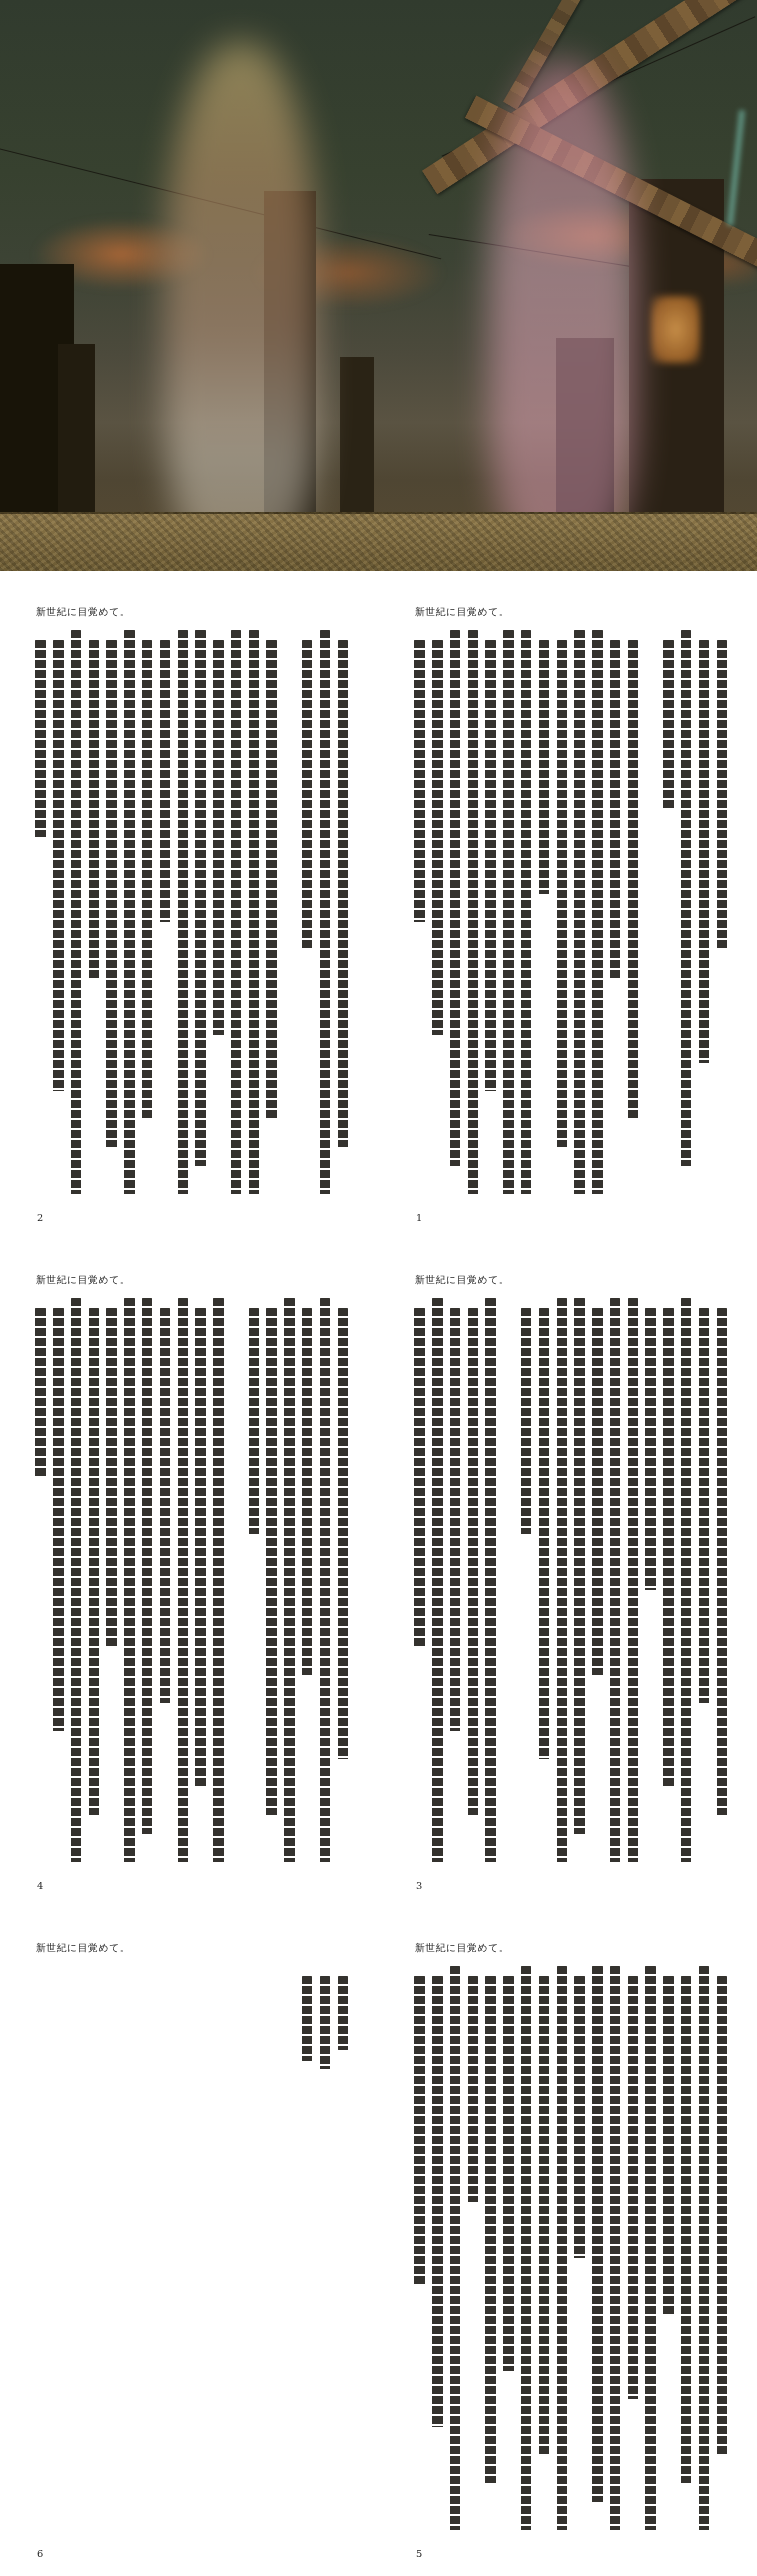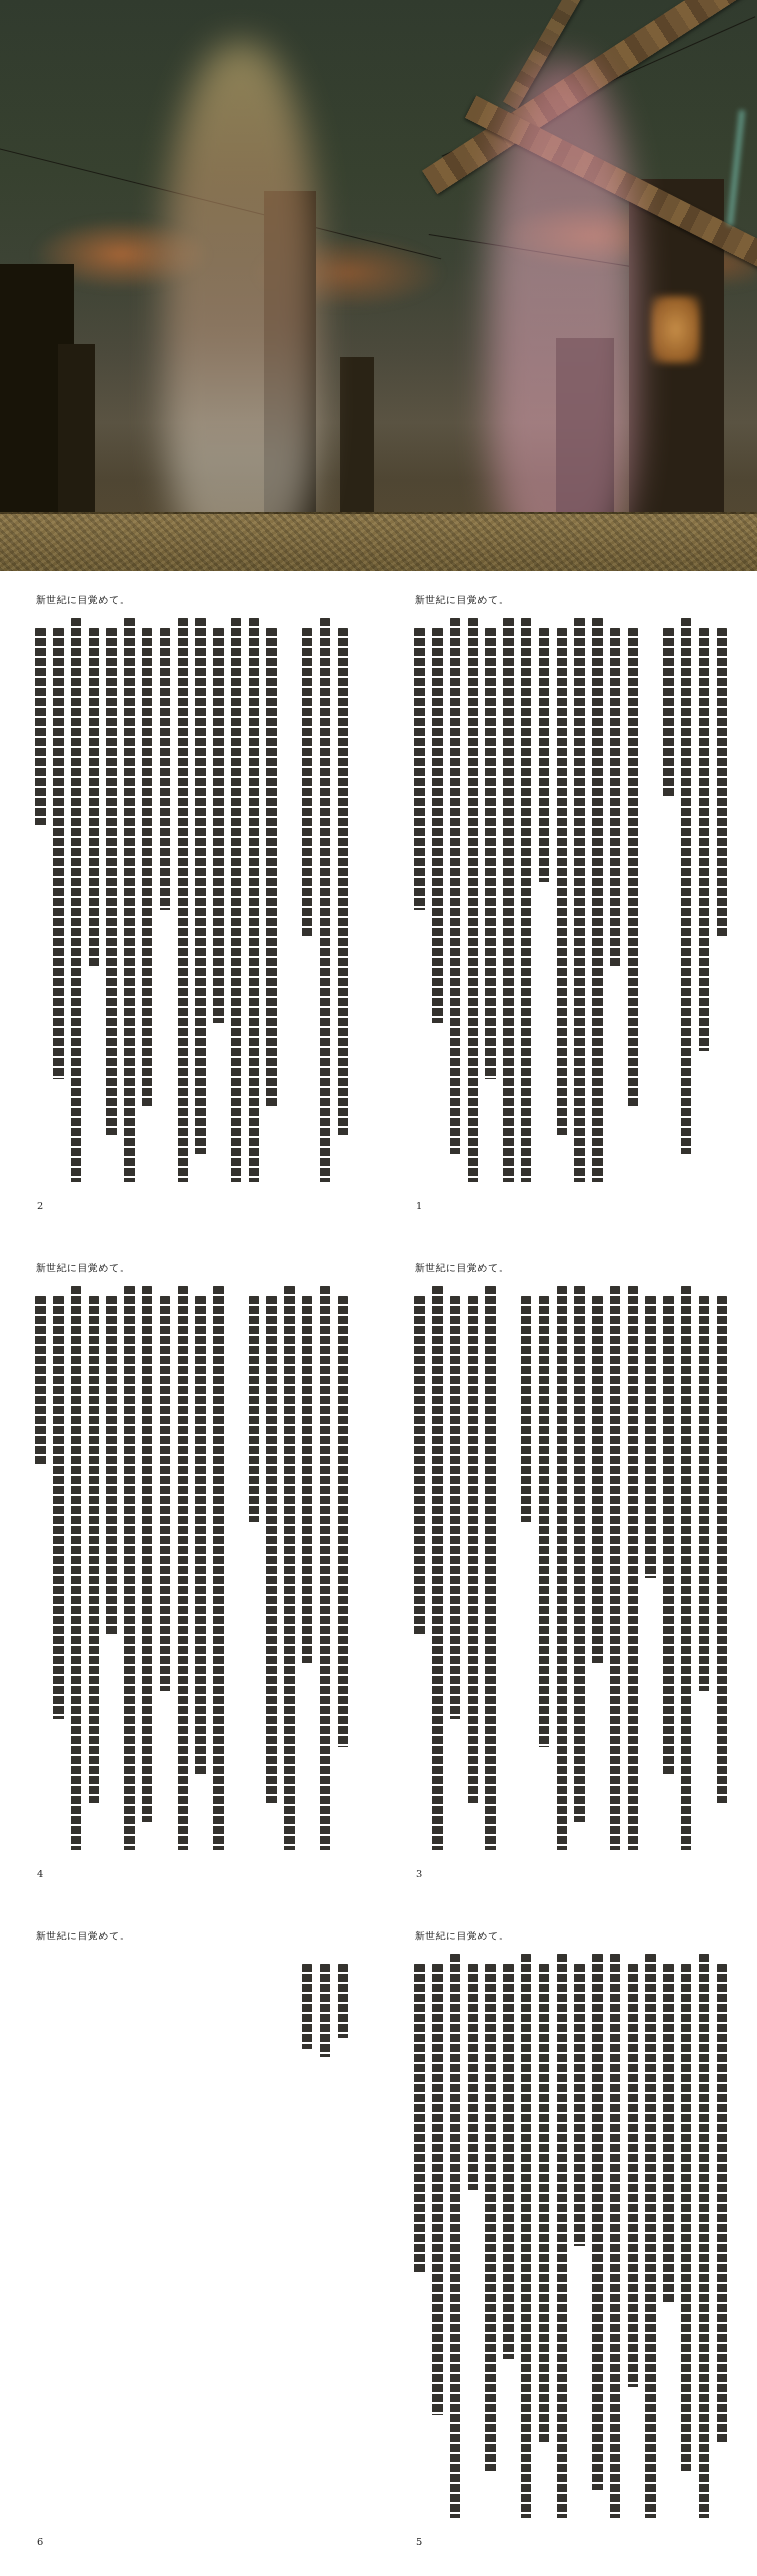--- a/index.html
+++ b/index.html
@@ -58,21 +58,21 @@
     background:linear-gradient(180deg,#e6c87f 0%,#d4a273 28%,#caa184 55%,#ded6c8 82%,#c9bba6 100%); }
   .figure.right { left:489px; top:61px; width:147px; height:498px;
     background:linear-gradient(180deg,#e08ba6 0%,#eeb2c6 40%,#e8a8be 72%,#d898b0 100%); }
   .blade-glow { position:absolute; left:733px; top:110px; width:6.1px; height:116px;
     background:#7fd2c0; filter:blur(2.5px); opacity:.55; transform:rotate(6deg); }
 
   
   .pages { position:absolute; left:0; top:571px; width:758px;
     display:grid; grid-template-columns:379px 379px; grid-auto-rows:668px; }
   .page { position:relative; background:#ffffff; }
-  .page-inner { position:absolute; left:31px; top:0; width:317px; height:100%; }
+  .page-inner { position:absolute; left:31px; top:12px; width:317px; height:100%; }
   .running-title {
     position:absolute; left:4.9px; top:23px;
     font-size:9.8px; color:#1c1c1c; letter-spacing:0.6px; white-space:nowrap;
   }
   .cols {
     position:absolute; left:0; right:0; top:47px; height:564px;
     display:flex; flex-direction:row-reverse; justify-content:flex-start;
     gap:7.4px; overflow:hidden;
   }
   .tcol {

